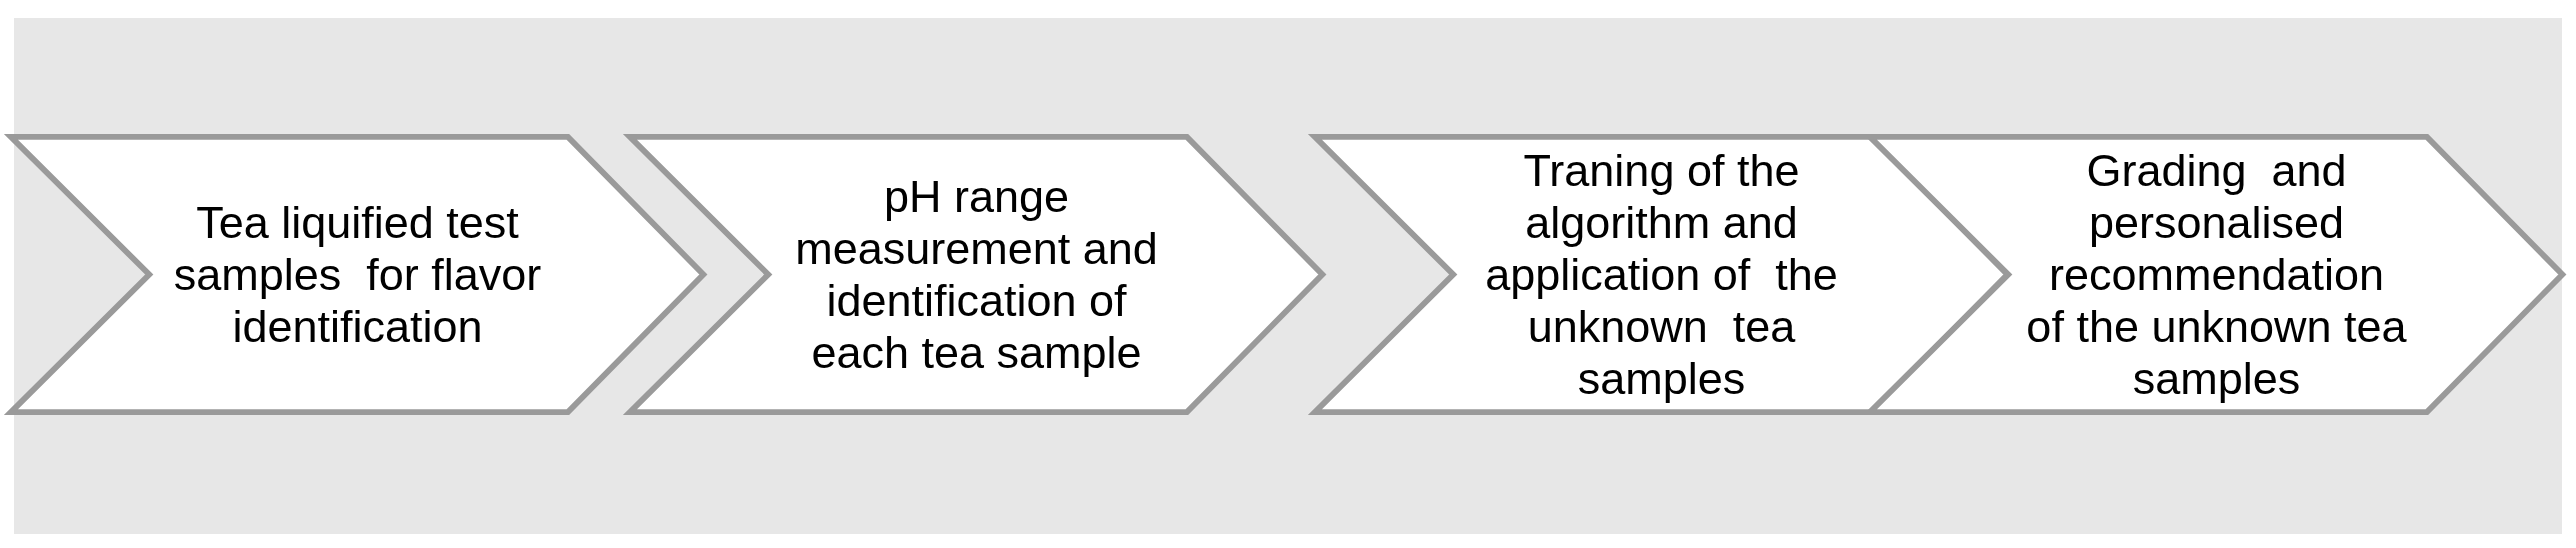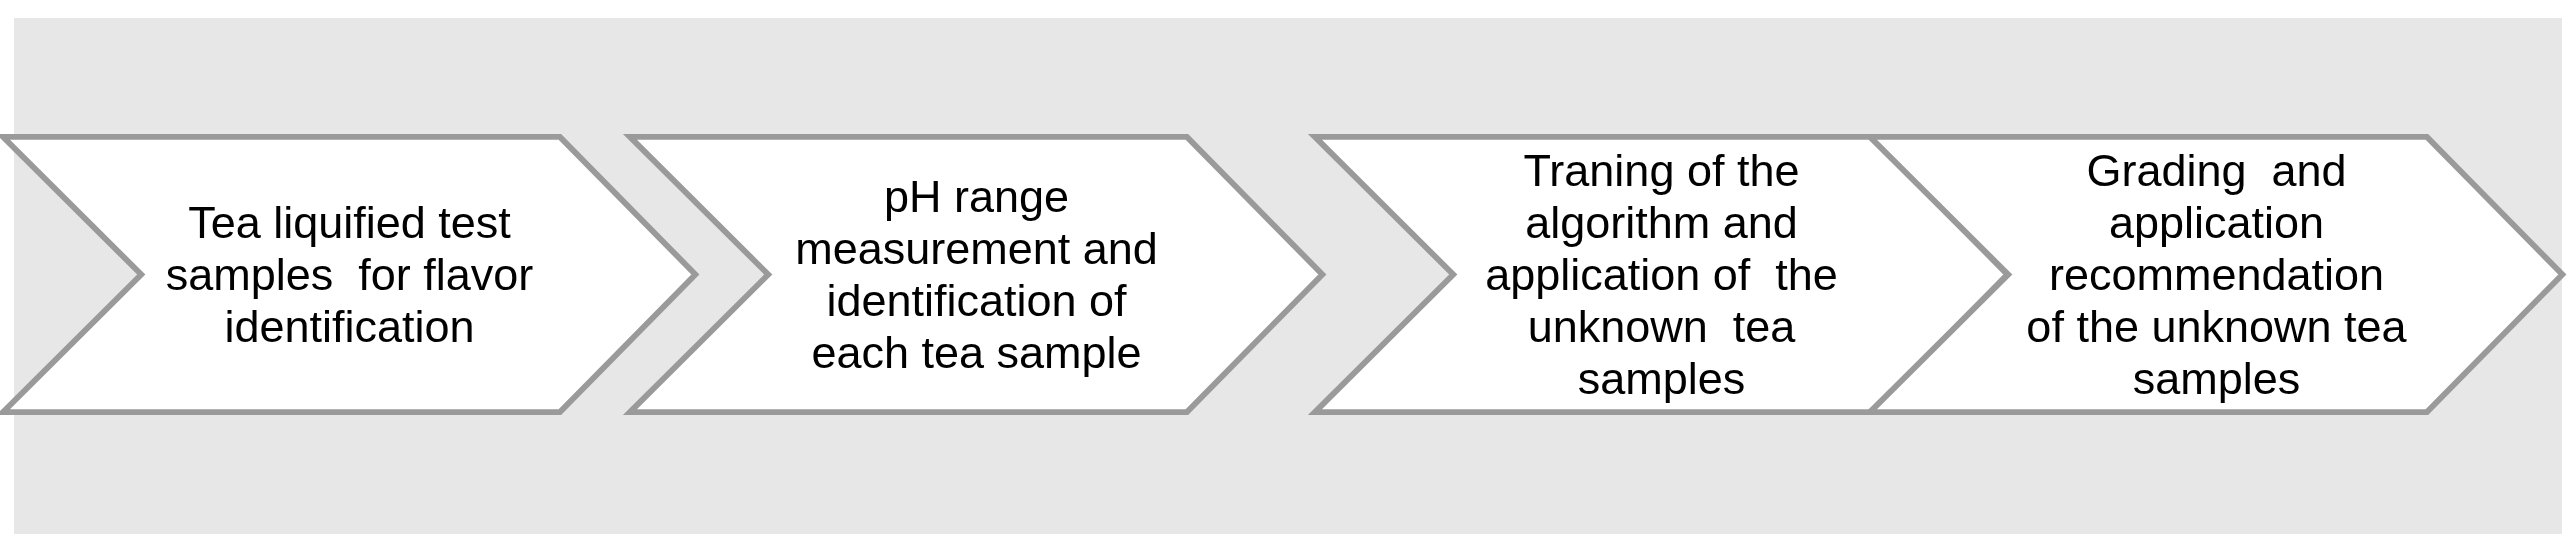--- a/index.html
+++ b/index.html
@@ -30,21 +30,21 @@
     width: 2548px;
     height: 516px;
     background: var(--panel-background, #e7e7e7);
   }
   .chevron {
     position: absolute;
     top: 133px;
     width: 699px;
     height: 283px;
   }
-  .chevron.step-1 { left: 0; }
+  .chevron.step-1 { left: 8px; }
   .chevron.step-2 { left: 627px; }
   .chevron.step-3 { left: 1312px; }
   .chevron.step-4 { left: 1867px; }
   .chevron svg {
     position: absolute;
     left: 0; top: 0;
     width: 699px;
     height: 283px;
     display: block;
     overflow: visible;
@@ -102,19 +102,19 @@
 application of  the
 unknown  tea
 samples</div>
   </div>
 
   <div class="chevron step-4">
     <svg viewBox="0 0 960 388" aria-hidden="true">
       <polygon points="4,5 769,5 955,194 769,383 4,383 194,194"></polygon>
     </svg>
     <div class="label">Grading  and
-application
+personalised
 recommendation
 of the unknown tea
 samples</div>
   </div>
 </div>
 
 
 </body></html>

